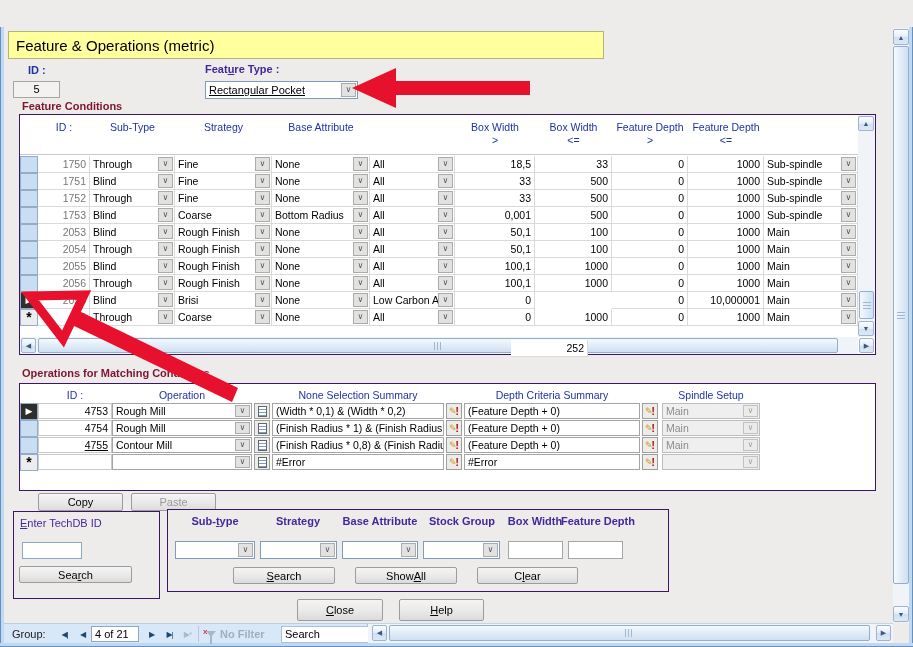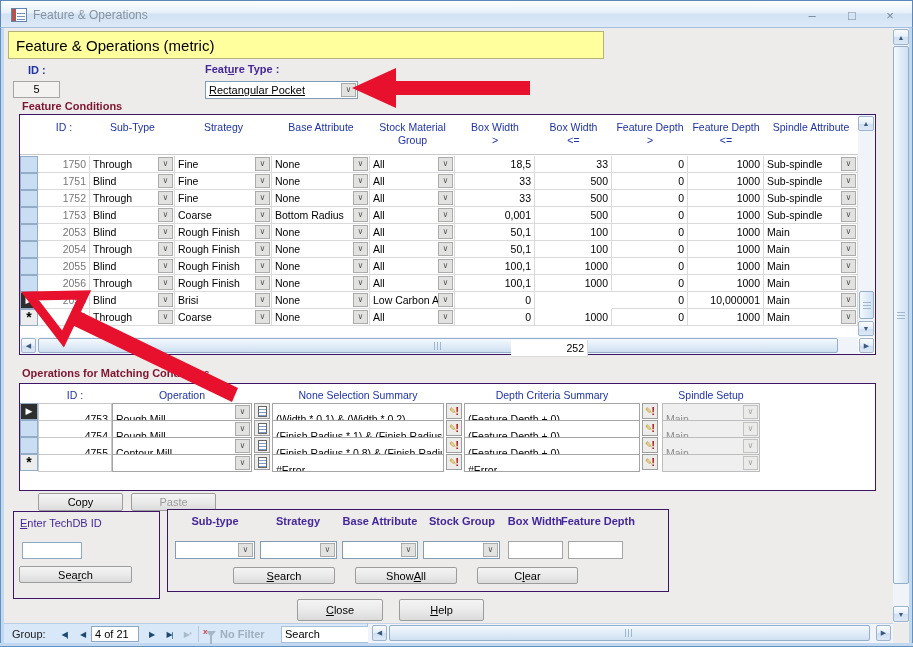--- a/index.html
+++ b/index.html
@@ -43,21 +43,21 @@
   .idv{color:var(--id-text-gray);}
   .cell.combo{padding-right:18px;}
   .rowsel{position:absolute;box-sizing:border-box;background:var(--selector-blue);border:1px solid #93ADC9;
     text-align:center;font-size:9px;line-height:15px;color:#fff;}
   .rowsel.cur{background:var(--current-row-selector-dark);}
   .rowsel.new{background:#EDEDED;color:#000;font-size:14px;font-weight:bold;line-height:14px;}
   .hcell{position:absolute;box-sizing:border-box;font-size:10.5px;font-weight:500;color:var(--header-label-blue);
     text-align:center;white-space:pre-line;line-height:13px;padding-top:3px;}
 
   .ocell{position:absolute;box-sizing:border-box;background:#fff;border:1px solid #C9C9C9;
-    font-size:10.5px;line-height:14px;padding:8px 3px;white-space:nowrap;overflow:hidden;color:#000;}
+    font-size:10.5px;line-height:14px;padding:0 3px;white-space:nowrap;overflow:hidden;color:#000;}
   .ocell.num{text-align:right;}
   .tboxc{border:1px solid #A5A5A5;}
   .ocombo{border:1px solid #A5A5A5;padding-right:17px;}
   .combodis{background:#EFEFEF;color:#8C8C8C;border:1px solid #BDBDBD;padding-right:17px;}
   .iconbtn{position:absolute;box-sizing:border-box;background:#ECECEB;border:1px solid #9D9D9D;
     display:flex;align-items:center;justify-content:center;}
   .sheet{width:9px;height:11px;box-sizing:border-box;border:1px solid #666;
     background:repeating-linear-gradient(#fff 0 2px,#7E9CC9 2px 3px);}
   .pen{font-size:9px;color:#C79810;margin-right:-1px;}
   .bang{font-size:10px;color:#B00000;font-weight:bold;}
@@ -92,29 +92,20 @@
 </style>
 </head>
 <body>
 
 <div id="window">
 
   <div class="edge" style="left:0;top:27px;width:4px;height:620px;"></div>
   <div class="edge right" style="left:909px;top:27px;width:4px;height:620px;"></div>
   <div class="edge bottom" style="left:0;top:643px;width:913px;height:4px;"></div>
 
-  <div class="titlebar">
-    <span class="formicon">
-        <i></i>
-      </span>
-    <span class="title-text">Feature &amp; Operations</span>
-    <span class="winbtn" style="left:800px;">–</span>
-    <span class="winbtn" style="left:840px;">□</span>
-    <span class="winbtn" style="left:878px;">×</span>
-  </div>
 
   <div class="banner">Feature &amp; Operations  (metric)</div>
 
   <div class="label hdr-label" style="left:28px;top:64px;">ID :</div>
   <div class="label" style="left:205px;top:63px;">Feat<u>u</u>re Type :</div>
   <div class="input" style="left:13px;top:81px;width:47px;height:17px;background:#F3F2F1;text-align:center;border-color:#A5A5A5;">5</div>
   <div class="combo-static" style="left:205px;top:81px;width:153px;height:18px;text-decoration:underline;">
     <span>Rectangular Pocket</span>
     <span class="carrow">∨</span>
   </div>
@@ -205,31 +196,28 @@
   <div class="sbthumb" style="left:893px;top:46px;width:16px;height:538px;">
       <span class="grip-v"></span>
     </div>
   <div class="sbbtn" style="left:893px;top:606px;width:16px;height:16px;">▼</div>
 
   <div id="grid-layer" class="abs" style="left:0;top:0;width:913px;height:647px;pointer-events:none;">
       <div class="hcell" style="left: 38px; top: 118px; width: 52px; height: 36px;">ID :</div>
       <div class="hcell" style="left: 90px; top: 118px; width: 85px; height: 36px;">Sub-Type</div>
       <div class="hcell" style="left: 175px; top: 118px; width: 97px; height: 36px;">Strategy</div>
       <div class="hcell" style="left: 272px; top: 118px; width: 98px; height: 36px;">Base Attribute</div>
-      <div class="hcell" style="left: 370px; top: 118px; width: 85px; height: 36px;">Stock Material
-Group</div>
       <div class="hcell" style="left: 455px; top: 118px; width: 80px; height: 36px;">Box Width
 &gt;</div>
       <div class="hcell" style="left: 535px; top: 118px; width: 77px; height: 36px;">Box Width
 &lt;=</div>
       <div class="hcell" style="left: 612px; top: 118px; width: 76px; height: 36px;">Feature Depth
 &gt;</div>
       <div class="hcell" style="left: 688px; top: 118px; width: 76px; height: 36px;">Feature Depth
 &lt;=</div>
-      <div class="hcell" style="left: 764px; top: 118px; width: 94px; height: 36px;">Spindle Attribute</div>
       <div class="rowsel" style="left: 20px; top: 156px; width: 18px; height: 17px;"></div>
       <div class="cell num idv" style="left: 38px; top: 156px; width: 52px; height: 17px;">1750</div>
       <div class="cell combo" style="left: 90px; top: 156px; width: 85px; height: 17px;">Through<span class="carrow">∨</span></div>
       <div class="cell combo" style="left: 175px; top: 156px; width: 97px; height: 17px;">Fine<span class="carrow">∨</span></div>
       <div class="cell combo" style="left: 272px; top: 156px; width: 98px; height: 17px;">None<span class="carrow">∨</span></div>
       <div class="cell combo" style="left: 370px; top: 156px; width: 85px; height: 17px;">All<span class="carrow">∨</span></div>
       <div class="cell num" style="left: 455px; top: 156px; width: 80px; height: 17px;">18,5</div>
       <div class="cell num" style="left: 535px; top: 156px; width: 77px; height: 17px;">33</div>
       <div class="cell num" style="left: 612px; top: 156px; width: 76px; height: 17px;">0</div>
       <div class="cell num" style="left: 688px; top: 156px; width: 76px; height: 17px;">1000</div>

